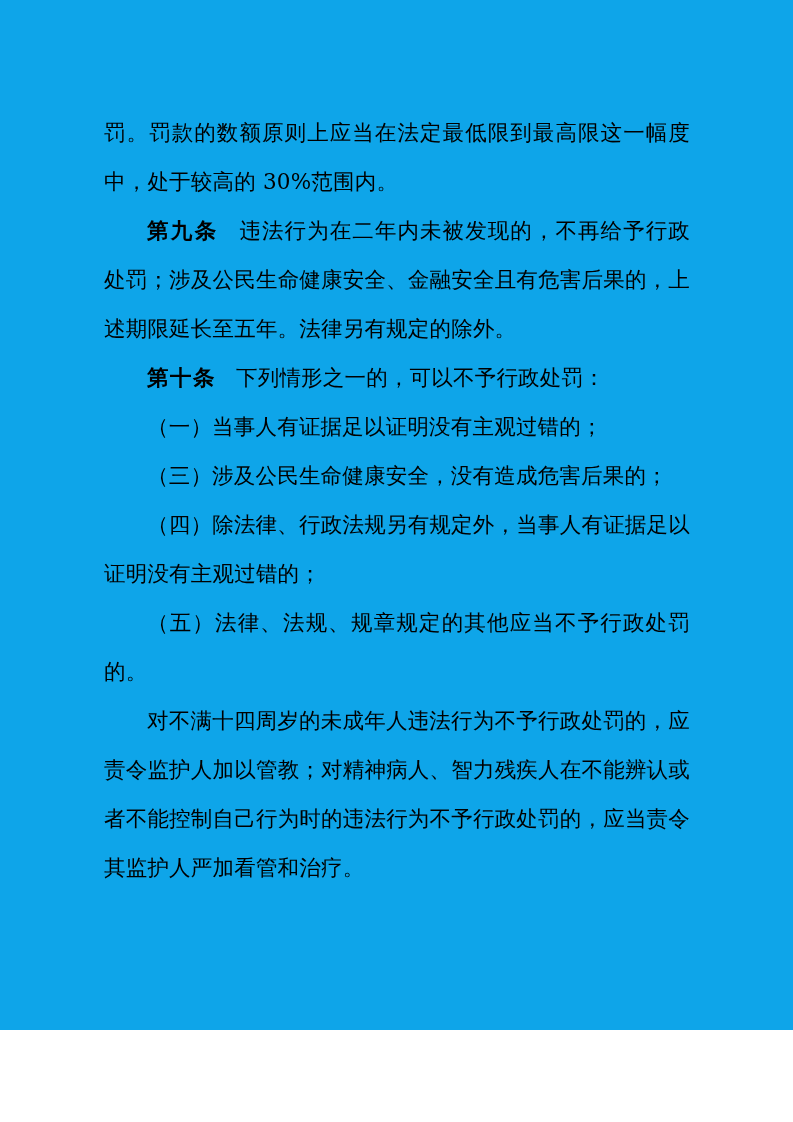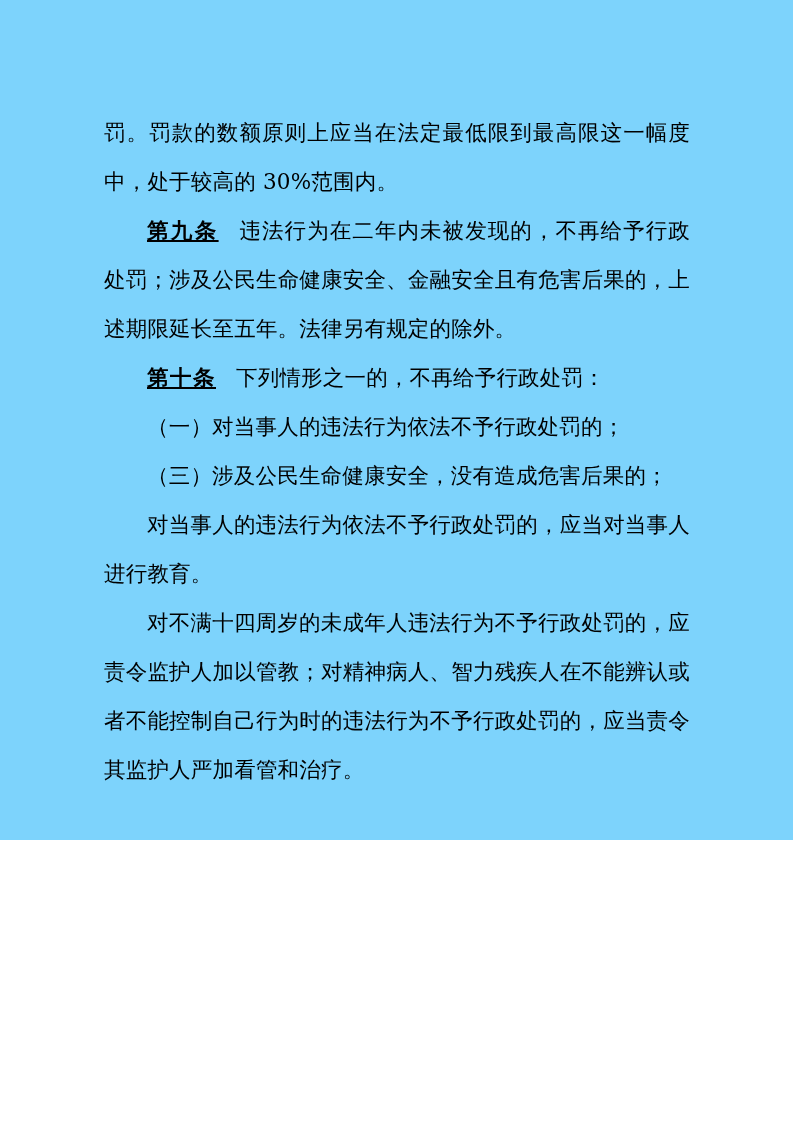--- a/index.html
+++ b/index.html
@@ -3,22 +3,22 @@
 <meta charset="utf-8">
 <style>
   html, body {
     margin: 0;
     padding: 0;
     background: #ffffff;
   }
   .page {
     position: relative;
     width: 793px;
-    height: 840px;
-    background: #7dd3fc;
+    height: 1030px;
+    background: #0ea5e9;
     margin: 0 auto;
     overflow: hidden;
   }
   .content {
     position: absolute;
     left: 104px;
     top: 108px;
     width: 586px;
   }
   p.para {
@@ -30,21 +30,20 @@
     text-align: justify;
     text-justify: inter-ideograph;
     letter-spacing: 0.2px;
   }
   p.indent {
     text-indent: 43px;
   }
   .heading-run {
     font-weight: bold;
     letter-spacing: 1.5px;
-    text-decoration: underline;
   }
   .heading-gap {
     display: inline-block;
     width: 20px;
   }
   .page-number {
     position: absolute;
     left: 0;
     right: 0;
     top: 1030px;
@@ -64,37 +63,40 @@
     <p class="para">
       <span>罚。罚款的数额原则上应当在法定最低限到最高限这一幅度中，处于较高的 30%范围内。</span>
     </p>
 
     <p class="para indent">
       <span class="heading-run">第九条</span><span class="heading-gap"></span><span>违法行为在二年内未被发现的，不再给予行政处罚；涉及公民生命健康安全、金融安全且有危害后果的，上述期限延长至五年。法律另有规定的除外。</span>
     </p>
 
 
     <p class="para indent">
-      <span class="heading-run">第十条</span><span class="heading-gap"></span><span>下列情形之一的，不再给予行政处罚：</span>
+      <span class="heading-run">第十条</span><span class="heading-gap"></span><span>下列情形之一的，可以不予行政处罚：</span>
     </p>
 
     <p class="para indent">
-      <span>（一）对当事人的违法行为依法不予行政处罚的；</span>
+      <span>（一）当事人有证据足以证明没有主观过错的；</span>
     </p>
 
 
     <p class="para indent">
       <span>（三）涉及公民生命健康安全，没有造成危害后果的；</span>
     </p>
 
-
+    <p class="para indent">
+      <span>（四）除法律、行政法规另有规定外，当事人有证据足以证明没有主观过错的；</span>
+    </p>
 
     <p class="para indent">
-      <span>对当事人的违法行为依法不予行政处罚的，应当对当事人进行教育。</span>
+      <span>（五）法律、法规、规章规定的其他应当不予行政处罚的。</span>
     </p>
+
 
     <p class="para indent">
       <span>对不满十四周岁的未成年人违法行为不予行政处罚的，应责令监护人加以管教；对精神病人、智力残疾人在不能辨认或者不能控制自己行为时的违法行为不予行政处罚的，应当责令其监护人严加看管和治疗。</span>
     </p>
 
   </div>
 
   <div class="page-number">— 6 —</div>
 </div>
 

